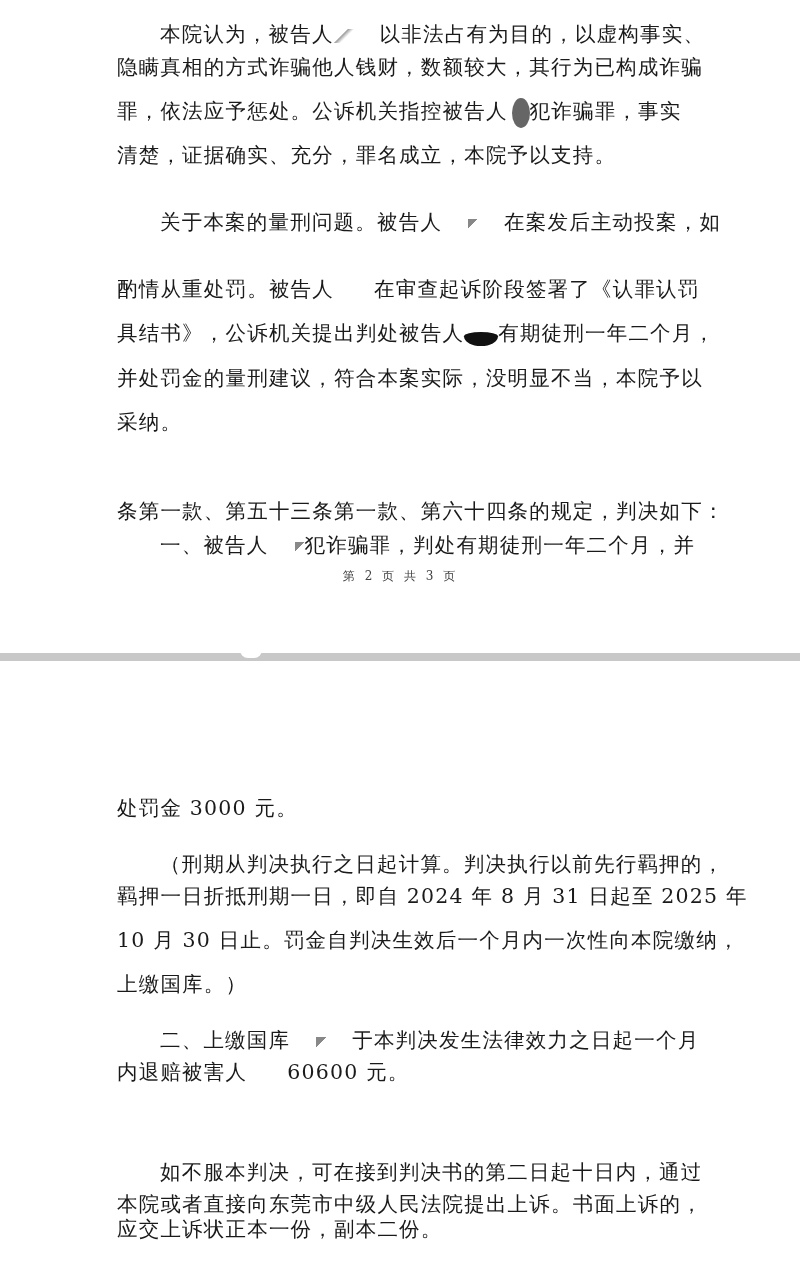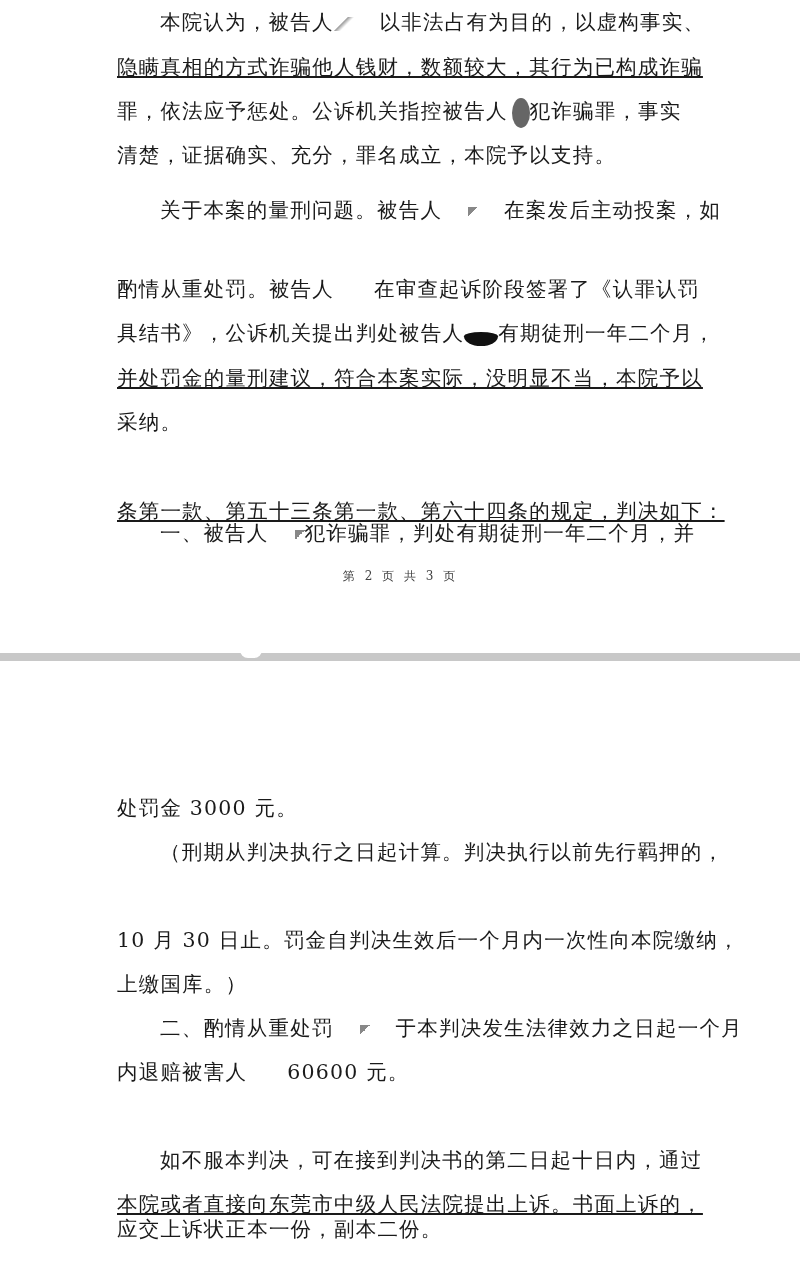--- a/index.html
+++ b/index.html
@@ -5,22 +5,22 @@
   html, body { margin:0; padding:0; }
   body { width:800px; height:1282px; background:#ffffff; position:relative; overflow:hidden;
          font-family:"DejaVu Serif","Liberation Serif",serif; color:#1a1a1a; }
   .page { position:absolute; left:0; width:800px; background:#fff; }
   .page-top { top:0; height:653px; }
   .page-bottom { top:689px; height:621px; }
   .separator { position:absolute; left:0; top:653px; width:800px; height:8px; background:#c8c8c8; }
   .sep-notch { position:absolute; left:240px; top:650px; width:22px; height:8px; background:#fff; border-radius:0 0 11px 11px; }
   .line { position:absolute; left:117px; width:476px; font-size:20.5px; line-height:28px; white-space:nowrap;
           letter-spacing:1.2px; }
-  .line.indent { left:160px; width:433px; }
-  .just { text-align:justify; text-align-last:justify;text-decoration:underline; }
+  .line.indent { left:160px; width:433px;margin-top:12px; }
+  .just { text-align:justify; text-align-last:justify; }
   .footer { position:absolute; left:0; width:800px; top:568px; text-align:center; font-size:12px; color:#404040;
             letter-spacing:2px; word-spacing:2px; }
   .redact { display:inline-block; vertical-align:middle; }
   .r1 { width:20px; height:14px; background:linear-gradient(135deg,#fff 40%,#9a9a9a 42%,#fff 60%); }
   .r2 { width:18px; height:30px; border-radius:50%; background:#666; margin-left:4px;}
   .r3 { width:10px; height:10px; background:linear-gradient(135deg,#888 50%,#fff 50%); }
   .r4 { width:34px; height:14px; border-radius:50% 50% 50% 50%/30% 30% 70% 70%; background:#111; vertical-align:-6px;}
   .blank { display:inline-block; width:40px; }
   .blank2 { display:inline-block; width:26px; }
 </style>
@@ -41,20 +41,21 @@
   <div class="line indent" style="top:519px"><span>一、被告人</span><span class="blank2"></span><span class="redact r3"></span><span>犯诈骗罪，判处有期徒刑一年二个月，并</span></div>
   <div class="footer">第 2 页 共 3 页</div>
 </div>
 
 <div class="separator"></div>
 <div class="sep-notch"></div>
 
 <div class="page page-bottom">
   <div class="line" style="top:105px">处罚金 3000 元。</div>
   <div class="line indent" style="top:149px">（刑期从判决执行之日起计算。判决执行以前先行羁押的，</div>
+  <div class="line" style="top:193px">羁押一日折抵刑期一日，即自 2024 年 8 月 31 日起至 2025 年</div>
   <div class="line" style="top:237px">10 月 30 日止。罚金自判决生效后一个月内一次性向本院缴纳，</div>
   <div class="line" style="top:281px">上缴国库。）</div>
-  <div class="line indent" style="top:325px"><span>二、酌情从重处罚</span><span class="blank2"></span><span class="redact r3"></span><span class="blank2"></span><span>于本判决发生法律效力之日起一个月</span></div>
+  <div class="line indent" style="top:325px"><span>二、上缴国库</span><span class="blank2"></span><span class="redact r3"></span><span class="blank2"></span><span>于本判决发生法律效力之日起一个月</span></div>
   <div class="line" style="top:369px"><span>内退赔被害人</span><span class="blank"></span><span>60600 元。</span></div>
   <div class="line indent" style="top:457px">如不服本判决，可在接到判决书的第二日起十日内，通过</div>
   <div class="line just" style="top:501px">本院或者直接向东莞市中级人民法院提出上诉。书面上诉的，</div>
   <div class="line" style="top:526px">应交上诉状正本一份，副本二份。</div>
 </div>
 
 </body></html>

